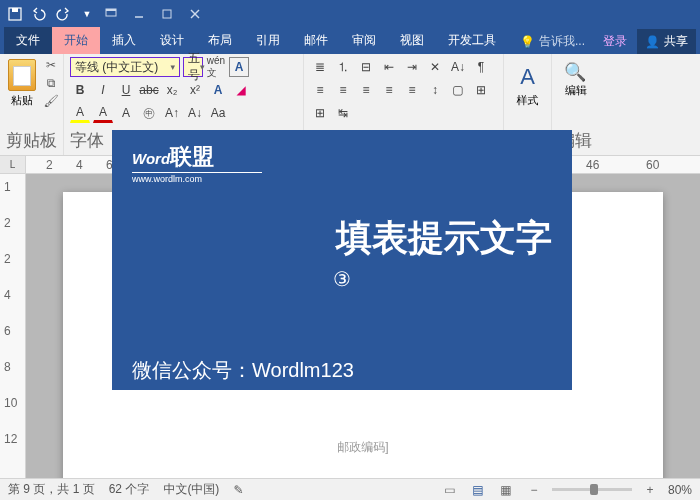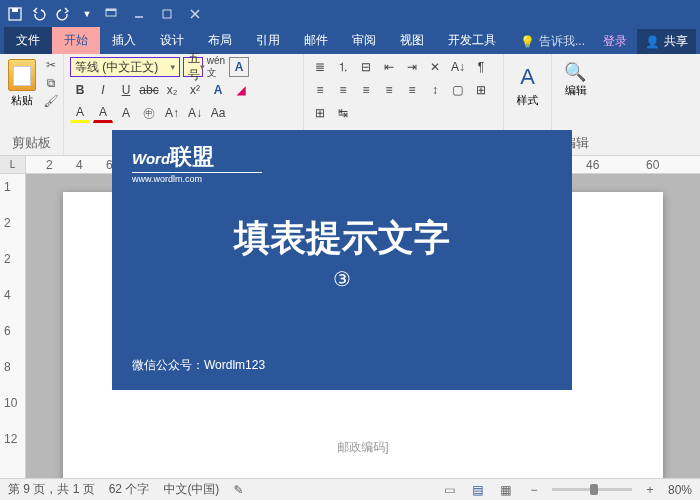--- a/index.html
+++ b/index.html
@@ -12,21 +12,21 @@
 .winbtn{width:26px;height:22px;display:flex;align-items:center;justify-content:center;color:#cdd9eb;cursor:pointer}
 .tabbar{height:26px;background:#2b579a;display:flex;align-items:flex-end;color:#fff;padding-left:4px}
 .tab{padding:5px 12px;cursor:pointer;font-size:12px;color:#fff}
 .tab.active{background:#fca5a5;color:#2b579a}
 .tab-right{margin-left:auto;display:flex;align-items:center;padding-right:4px}
 .tab-tell{color:#cdd9eb;padding:0 8px;display:flex;align-items:center;gap:4px}
 .tab-login{color:#f0abfc;padding:0 10px}
 .tab-share{background:#1e3f6f;color:#fff;padding:4px 8px;display:flex;align-items:center;gap:4px}
 .ribbon{height:102px;background:#f1f1f1;border-bottom:1px solid #d4d4d4;display:flex}
 .rgroup{border-right:1px solid #e0e0e0;padding:3px 6px;display:flex;flex-direction:column;justify-content:space-between}
-.rgroup-label{text-align:center;color:#666;font-size:13px;padding-top:2px}
+.rgroup-label{color:#666;font-size:17px;padding-top:2px}
 .paste-area{display:flex;gap:4px}
 .paste-btn{display:flex;flex-direction:column;align-items:center;padding:2px;cursor:pointer}
 .paste-icon{width:28px;height:32px;background:linear-gradient(#f8d775,#e8a030);border:1px solid #c88820;border-radius:2px;position:relative}
 .paste-icon::after{content:"";position:absolute;top:6px;left:4px;right:4px;bottom:4px;background:#fff;border:1px solid #ccc}
 .mini-col{display:flex;flex-direction:column;gap:2px}
 .mini-btn{width:18px;height:16px;border:1px solid transparent;cursor:pointer;display:flex;align-items:center;justify-content:center;color:#555}
 .font-area{display:flex;flex-direction:column;gap:3px}
 .font-row{display:flex;gap:3px;align-items:center}
 .combo{border:1px solid #6d28d9;background:#fef9c3;height:20px;display:flex;align-items:center;padding:0 4px;color:#333}
 .combo.font{width:110px}
@@ -46,23 +46,23 @@
 .ruler-v{width:26px;background:#f8f8f8;border-right:1px solid #d4d4d4;position:relative;color:#666;font-size:9px}
 .ruler-v .vt{position:absolute;left:4px}
 .page-wrap{flex:1;overflow:hidden;position:relative;display:flex;justify-content:center;padding-top:18px}
 .page{width:600px;height:400px;background:#fff;box-shadow:0 2px 8px rgba(0,0,0,0.3);padding:40px 50px}
 .form-line{color:#666;font-size:12px;margin:3px 0}
 .form-header{color:#2b579a;font-weight:bold;font-size:14px;margin-top:20px;border-bottom:2px solid #2b579a;padding-bottom:4px;display:inline-block}
 .overlay{position:absolute;left:112px;top:130px;width:460px;height:260px;background:#2b579a;color:#fff;z-index:100;padding:12px 20px}
 .overlay-logo{display:flex;align-items:baseline;gap:2px}
 .overlay-logo-main{font-size:15px;font-weight:bold;font-style:italic}
 .overlay-logo-url{font-size:9px;border-top:1px solid #fff;padding-top:1px}
-.overlay-title{text-align:center;font-size:36px;font-weight:bold;margin-top:30px}
+.overlay-title{text-align:right;font-size:36px;font-weight:bold;margin-top:30px}
 .overlay-num{text-align:center;font-size:20px;margin-top:4px}
-.overlay-footer{position:absolute;bottom:16px;left:20px;font-size:12px}
+.overlay-footer{position:absolute;bottom:6px;left:20px;font-size:20px}
 .statusbar{position:absolute;bottom:0;left:0;right:0;height:22px;background:#f1f1f1;border-top:1px solid #d4d4d4;display:flex;align-items:center;padding:0 8px;color:#555;font-size:11px;gap:14px}
 .status-right{margin-left:auto;display:flex;align-items:center;gap:8px}
 .view-btn{width:20px;height:16px;display:flex;align-items:center;justify-content:center;color:#666;cursor:pointer}
 .zoom-slider{width:80px;height:3px;background:#ccc;position:relative}
 .zoom-slider::after{content:"";position:absolute;left:38px;top:-4px;width:8px;height:11px;background:#888;border-radius:2px}
 svg{display:block}
 </style>
 </head>
 <body>
 

